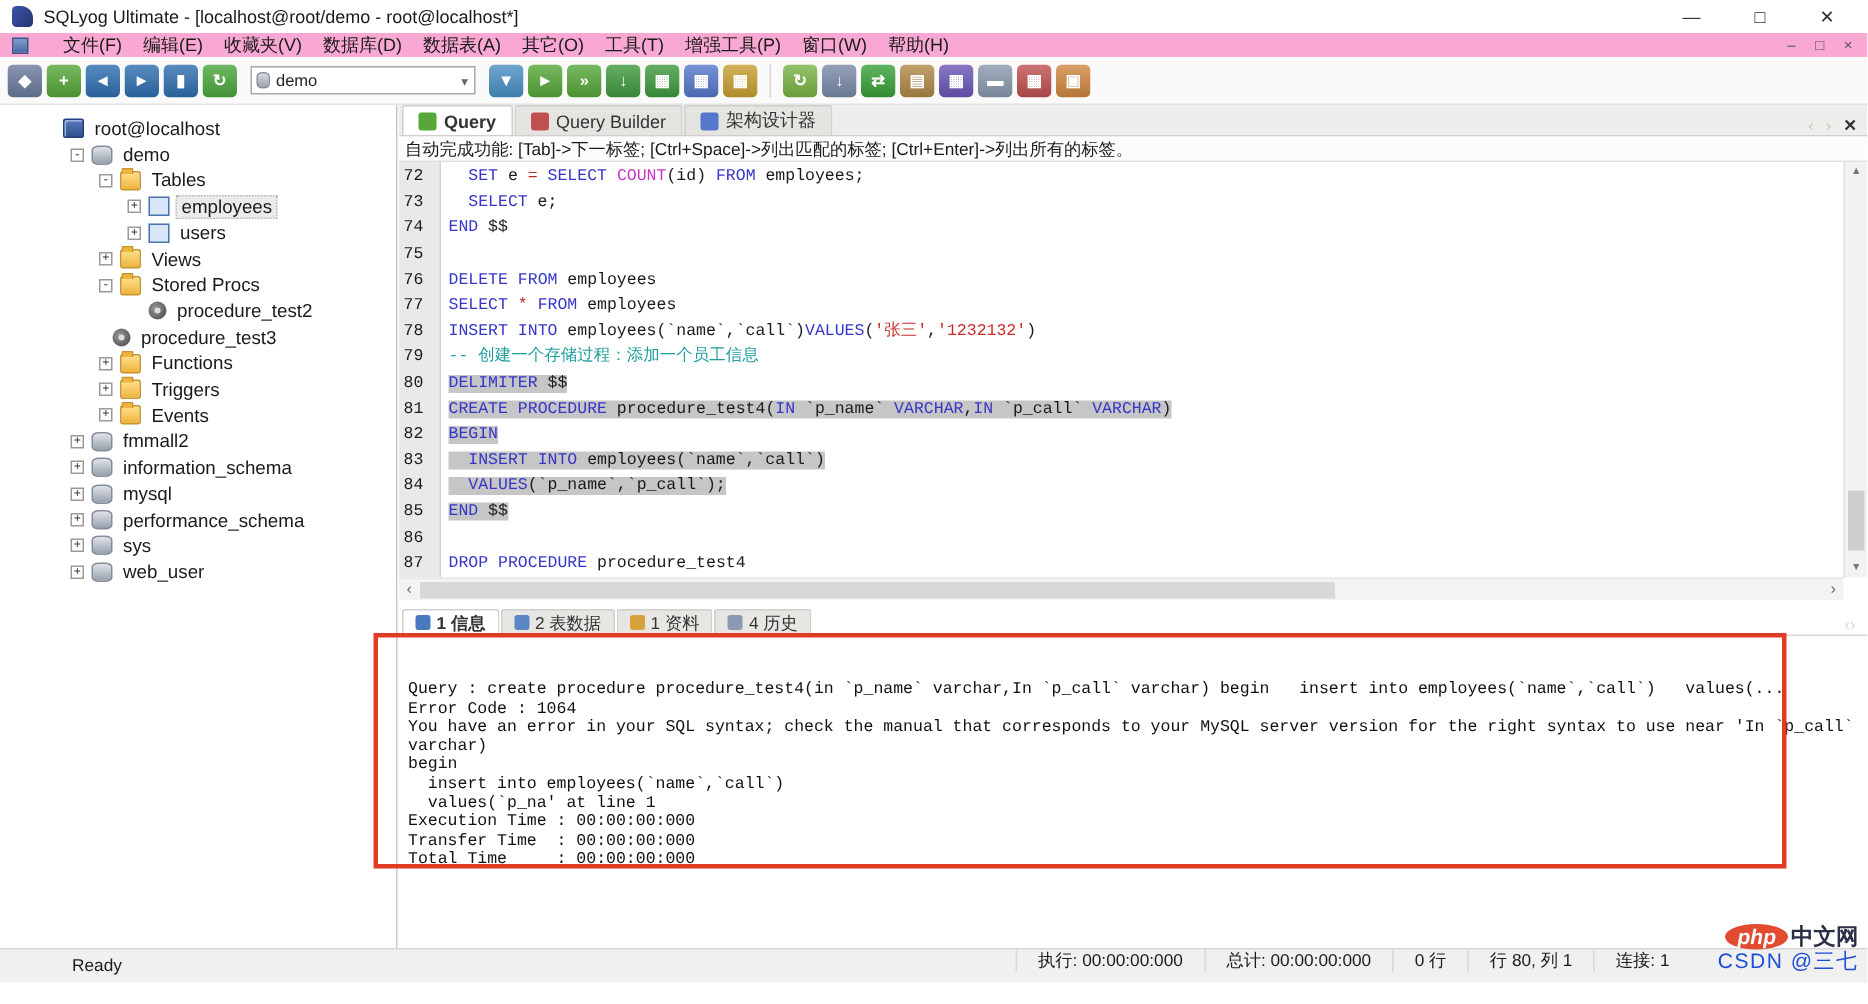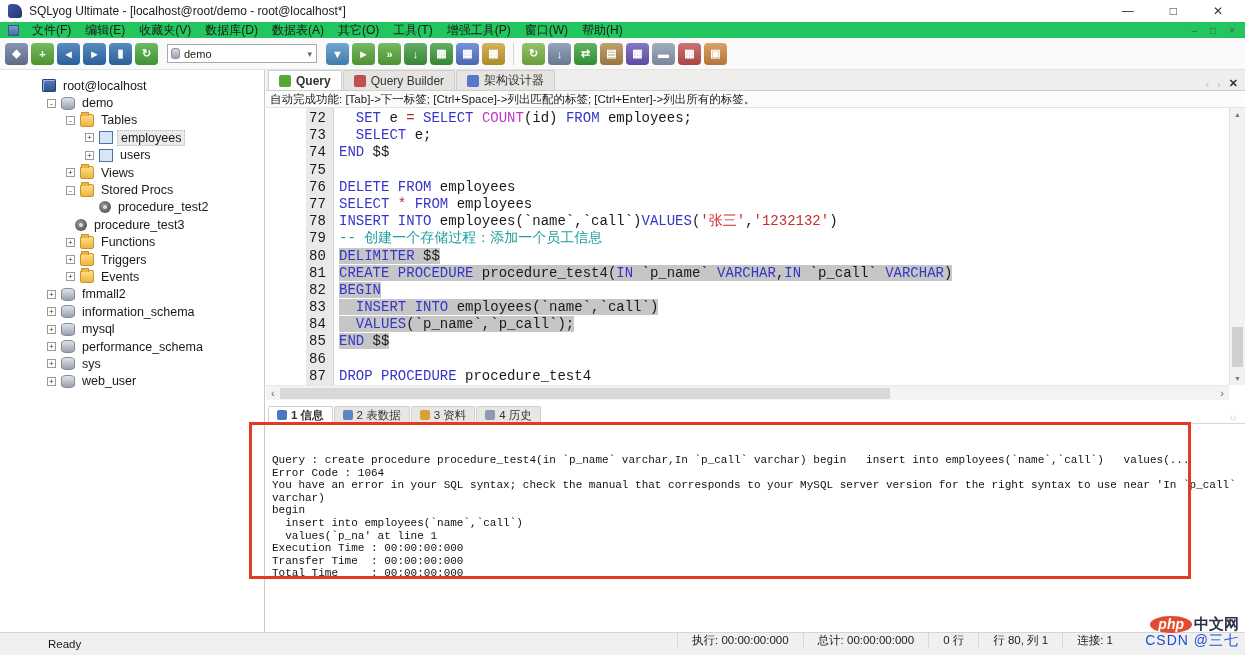--- a/index.html
+++ b/index.html
@@ -6,21 +6,21 @@
   html,body { width:1245px; height:669px; background:#fff; font-family:"Liberation Sans", sans-serif; overflow:hidden; position:relative; }
 
   
   .titlebar { height:22px; display:flex; align-items:center; background:#fff; }
   .app-icon { width:14px; height:14px; margin-left:8px; background:linear-gradient(135deg,#3d55a8,#27346e); border-radius:3px 8px 3px 3px; }
   .title-text { font-size:12px; color:#1a1a1a; margin-left:7px; }
   .win-controls { margin-left:auto; display:flex; gap:36px; margin-right:22px; font-size:12px; color:#333; }
   .win-controls span { cursor:default; }
 
   
-  .menubar { height:16px; display:flex; align-items:center; background:#22c55e; font-size:12px; color:#1a1a1a; }
+  .menubar { height:16px; display:flex; align-items:center; background:#f9a8d4; font-size:12px; color:#1a1a1a;gap:10px; }
   .mdi-icon { width:11px; height:11px; margin-left:8px; background:linear-gradient(#7f9ccb,#4a69a6); border:1px solid #3c5586; }
   .menu-items { display:flex; margin-left:6px; }
   .menu-item { padding:0 7px; white-space:nowrap; }
   .mdi-controls { margin-left:auto; display:flex; gap:13px; margin-right:10px; font-size:10px; color:#555; }
 
   
   .toolbar { height:32px; display:flex; align-items:center; background:#fbfafa; border-bottom:1px solid #e3e3e3; padding-left:5px; gap:3px; }
   .ticon { width:23px; height:22px; border-radius:4px; display:flex; align-items:center; justify-content:center; color:#fff; font-size:11px; font-weight:bold; flex:none; }
   .tsep { width:1px; height:22px; background:#d4d4d4; margin:0 5px; flex:none; }
   .db-combo { width:150px; height:19px; border:1px solid #a8a8a8; background:#fff; display:flex; align-items:center; font-size:11px; color:#222; margin:0 6px; padding-left:3px; }
@@ -49,21 +49,21 @@
   .qtabs { position:absolute; left:0; right:0; top:0; height:21px; background:#f0eeec; border-bottom:1px solid #cfcfcf; display:flex; align-items:flex-end; padding-left:2px; }
   .qtab { height:20px; display:flex; align-items:center; gap:5px; padding:0 10px; font-size:12px; color:#333; background:#e6e4e1; border:1px solid #cfcfcf; border-bottom:none; border-radius:2px 2px 0 0; margin-right:1px; }
   .qtab.active { background:#fff; font-weight:bold; }
   .qtab .mini { width:12px; height:12px; border-radius:2px; flex:none; }
   .tabstrip-ctrl { margin-left:auto; display:flex; align-items:center; gap:8px; margin-right:7px; font-size:11px; }
   .tabstrip-ctrl .dim { color:#c4c0ba; }
   .tabstrip-ctrl .close { color:#333; font-weight:bold; }
 
   .hintbar { position:absolute; left:0; right:0; top:21px; height:17px; background:#fcfcfc; border-bottom:1px solid #e2e2e2; display:flex; align-items:center; font-size:11.5px; color:#1a1a1a; padding-left:4px; white-space:nowrap; }
 
-  .editor { position:absolute; left:0; right:16px; top:38px; height:277px; display:flex; font-family:"Liberation Mono","DejaVu Sans Mono",monospace; font-size:14px; background:#fff; overflow:hidden;margin-left:40px; }
+  .editor { position:absolute; left:0; right:16px; top:38px; height:277px; display:flex; font-family:"Liberation Mono","DejaVu Sans Mono",monospace; font-size:11px; background:#fff; overflow:hidden; }
   .gutter { width:28px; background:#e9e9e9; border-right:1px solid #d2d2d2; color:#1a1a1a; flex:none; padding-top:2px; }
   .gutter div { height:17.2px; line-height:17.2px; padding-left:3px; }
   .code { flex:1; padding-top:2px; padding-left:5px; overflow:hidden; }
   .code-line { height:17.2px; line-height:17.2px; white-space:pre; }
   .code-line .seg { display:inline; }
   .code-line .selbg { background:#c6c6c6; }
   .tk-k { color:#3535c8; } .tk-f { color:#c435c4; } .tk-s { color:#cc2a2a; }
   .tk-c { color:#1f9e9e; } .tk-o { color:#b22a2a; } .tk-p { color:#1a1a1a; }
 
   .vscroll { position:absolute; right:0; top:38px; height:277px; width:16px; background:#f2f2f2; border-left:1px solid #e0e0e0; }
@@ -365,21 +365,21 @@
           <div class="rtab active">
             <span class="mini" style="background: rgb(74, 120, 192);"></span>
             <span>1 信息</span>
           </div>
           <div class="rtab">
             <span class="mini" style="background: rgb(91, 135, 197);"></span>
             <span>2 表数据</span>
           </div>
           <div class="rtab">
             <span class="mini" style="background: rgb(216, 162, 58);"></span>
-            <span>3 资料</span>
+            <span>1 资料</span>
           </div>
           <div class="rtab">
             <span class="mini" style="background: rgb(138, 154, 176);"></span>
             <span>4 历史</span>
           </div>
           <span class="dimdot">‹›</span>
         </div>
       <div class="messages" id="messages">
           <div>Query : create procedure procedure_test4(in `p_name` varchar,In `p_call` varchar) begin   insert into employees(`name`,`call`)   values(...</div>
           <div>Error Code : 1064</div>

